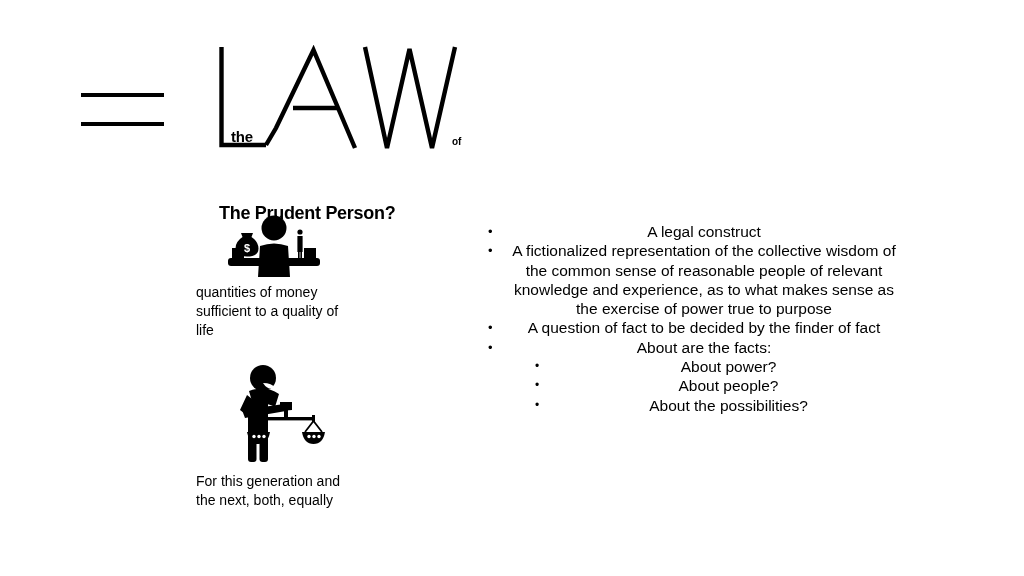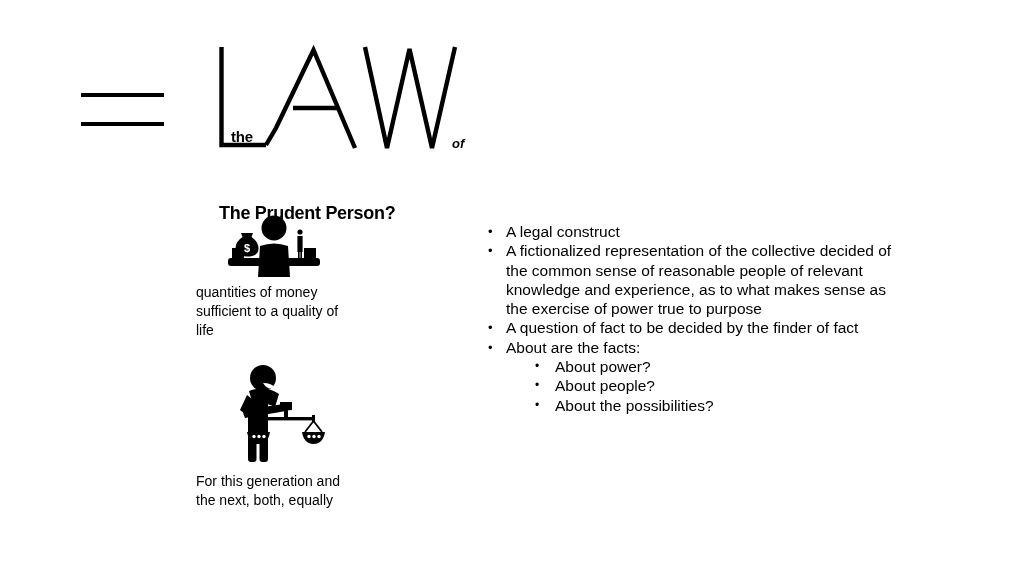--- a/index.html
+++ b/index.html
@@ -61,24 +61,23 @@
     top: 129px;
     font-size: 15px;
     font-weight: bold;
     line-height: 1;
     letter-spacing: -0.2px;
   }
   .law-of {
     position: absolute;
     left: 452px;
     top: 137px;
-    font-size: 13px;
+    font-size: 10px;
     font-weight: bold;
     line-height: 1;
-    font-style: italic;
   }
 
   
   .headline {
     position: absolute;
     left: 219px;
     top: 170px;
     font-size: 18px;
     font-weight: bold;
     letter-spacing: -0.3px;
@@ -120,20 +119,21 @@
   }
   ul.lvl1 {
     list-style: none;
     margin: 0;
     padding: 0;
   }
   ul.lvl1 > li {
     position: relative;
     padding-left: 22px;
     margin: 0 12px 0 0;
+    text-align: center;
   }
   ul.lvl1 > li > .btxt { display: block; }
   ul.lvl1 > li::before {
     content: "\2022";
     position: absolute;
     left: 4px;
     top: 0;
     font-size: 13px;
     line-height: 19.3px;
   }
@@ -274,21 +274,21 @@
     </div>
 
   </div>
 
   <div class="bullets">
     <ul class="lvl1">
       <li>
         <span class="btxt">A legal construct</span>
       </li>
       <li>
-        <span class="btxt">A fictionalized representation of the collective decided of the common sense of reasonable people of relevant knowledge and experience, as to what makes sense as the exercise of power true to purpose</span>
+        <span class="btxt">A fictionalized representation of the collective wisdom of the common sense of reasonable people of relevant knowledge and experience, as to what makes sense as the exercise of power true to purpose</span>
       </li>
       <li>
         <span class="btxt">A question of fact to be decided by the finder of fact</span>
       </li>
       <li>
         <span class="btxt">About are the facts:</span>
         <ul class="lvl2">
           <li>
             <span>About power?</span>
           </li>

